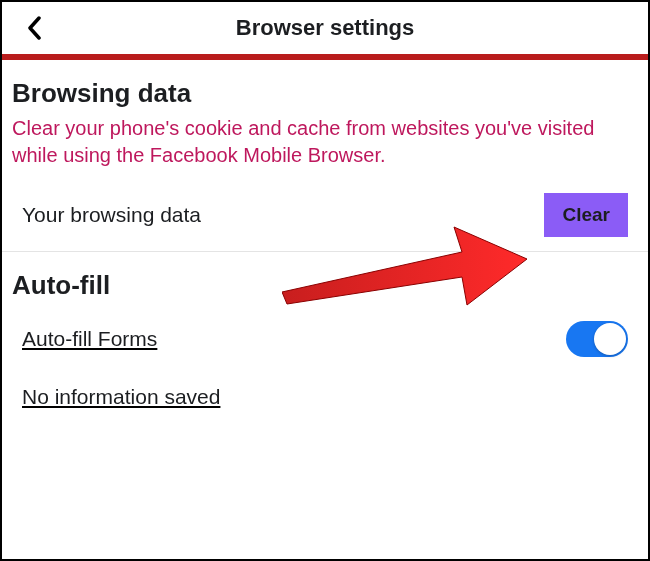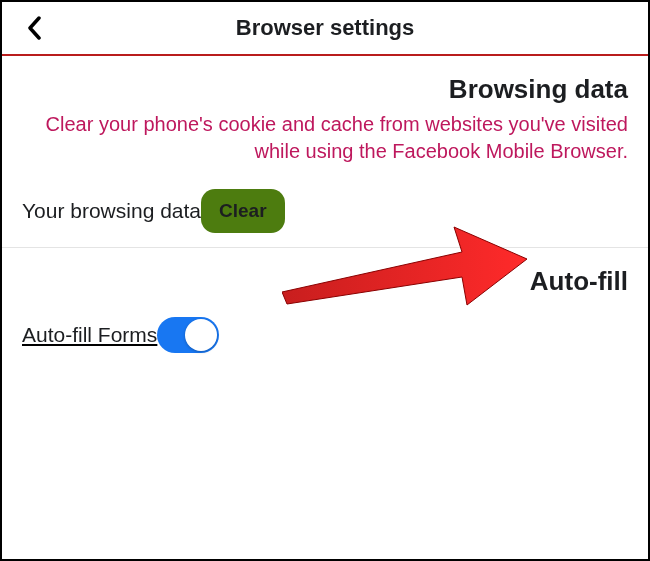--- a/index.html
+++ b/index.html
@@ -13,73 +13,72 @@
       width: 650px;
       height: 561px;
       border: 2px solid #000;
       position: relative;
       overflow: hidden;
     }
     .header {
       display: flex;
       align-items: center;
       padding: 14px 20px 14px 18px;
-      border-bottom: 2px solid #b91c1c;
+      border-bottom: 6px solid #b91c1c;
       position: relative;
     }
     .back-btn {
       cursor: pointer;
       display: flex;
       align-items: center;
       justify-content: center;
       width: 30px;
     }
     .header-title {
       position: absolute;
       left: 50%;
       transform: translateX(-50%);
       font-size: 22px;
       font-weight: 600;
       color: #1c1e21;
     }
     .section {
-      padding: 18px 20px 0 32px;
-      text-align: right;
+      padding: 18px 20px 0 10px;
     }
     .section-title {
       font-size: 26px;
       font-weight: 700;
       color: #1c1e21;
       margin-bottom: 6px;
     }
     .section-desc {
       font-size: 20px;
       color: #be185d;
       line-height: 1.35;
       margin-bottom: 10px;
     }
     .row {
       display: flex;
       align-items: center;
-      justify-content: flex-start;
+      justify-content: space-between;
       padding: 14px 20px;
       border-bottom: 1px solid #e4e4e4;
     }
     .row.no-border {
       border-bottom: none;
       text-decoration: underline;
     }
     .row-label {
       font-size: 21px;
       color: #1c1e21;
     }
     .pill-button {
-      background: #4d7c0f;
+      background: #8b5cf6;
       border: none;
-      border-radius: 14px;
+      border-radius: 0;
       font-size: 19px;
       font-weight: 600;
       color: #1c1e21;
       padding: 11px 18px;
       cursor: pointer;
     }
     .toggle {
       width: 62px;
       height: 36px;
       background: #1877F2;
@@ -128,20 +127,21 @@
 <div class="section">
   <div class="section-title">Auto-fill</div>
 </div>
 <div class="row no-border">
   <div class="row-label">Auto-fill Forms</div>
   <div class="toggle">
     <div class="toggle-knob"></div>
   </div>
 </div>
 <div class="row no-border">
+  <div class="row-label">No information saved</div>
 </div>
 
 <svg class="arrow-annotation" width="260" height="120" viewBox="0 0 260 120">
   <defs>
     <linearGradient id="redgrad" x1="0" y1="0" x2="1" y2="0">
       <stop offset="0%" stop-color="#c81e1e"></stop>
       <stop offset="100%" stop-color="#ff2a2a"></stop>
     </linearGradient>
   </defs>
   <polygon points="0,95 180,55 172,30 245,62 185,108 180,80 5,107" fill="url(#redgrad)" stroke="#8a0000" stroke-width="1"></polygon>

